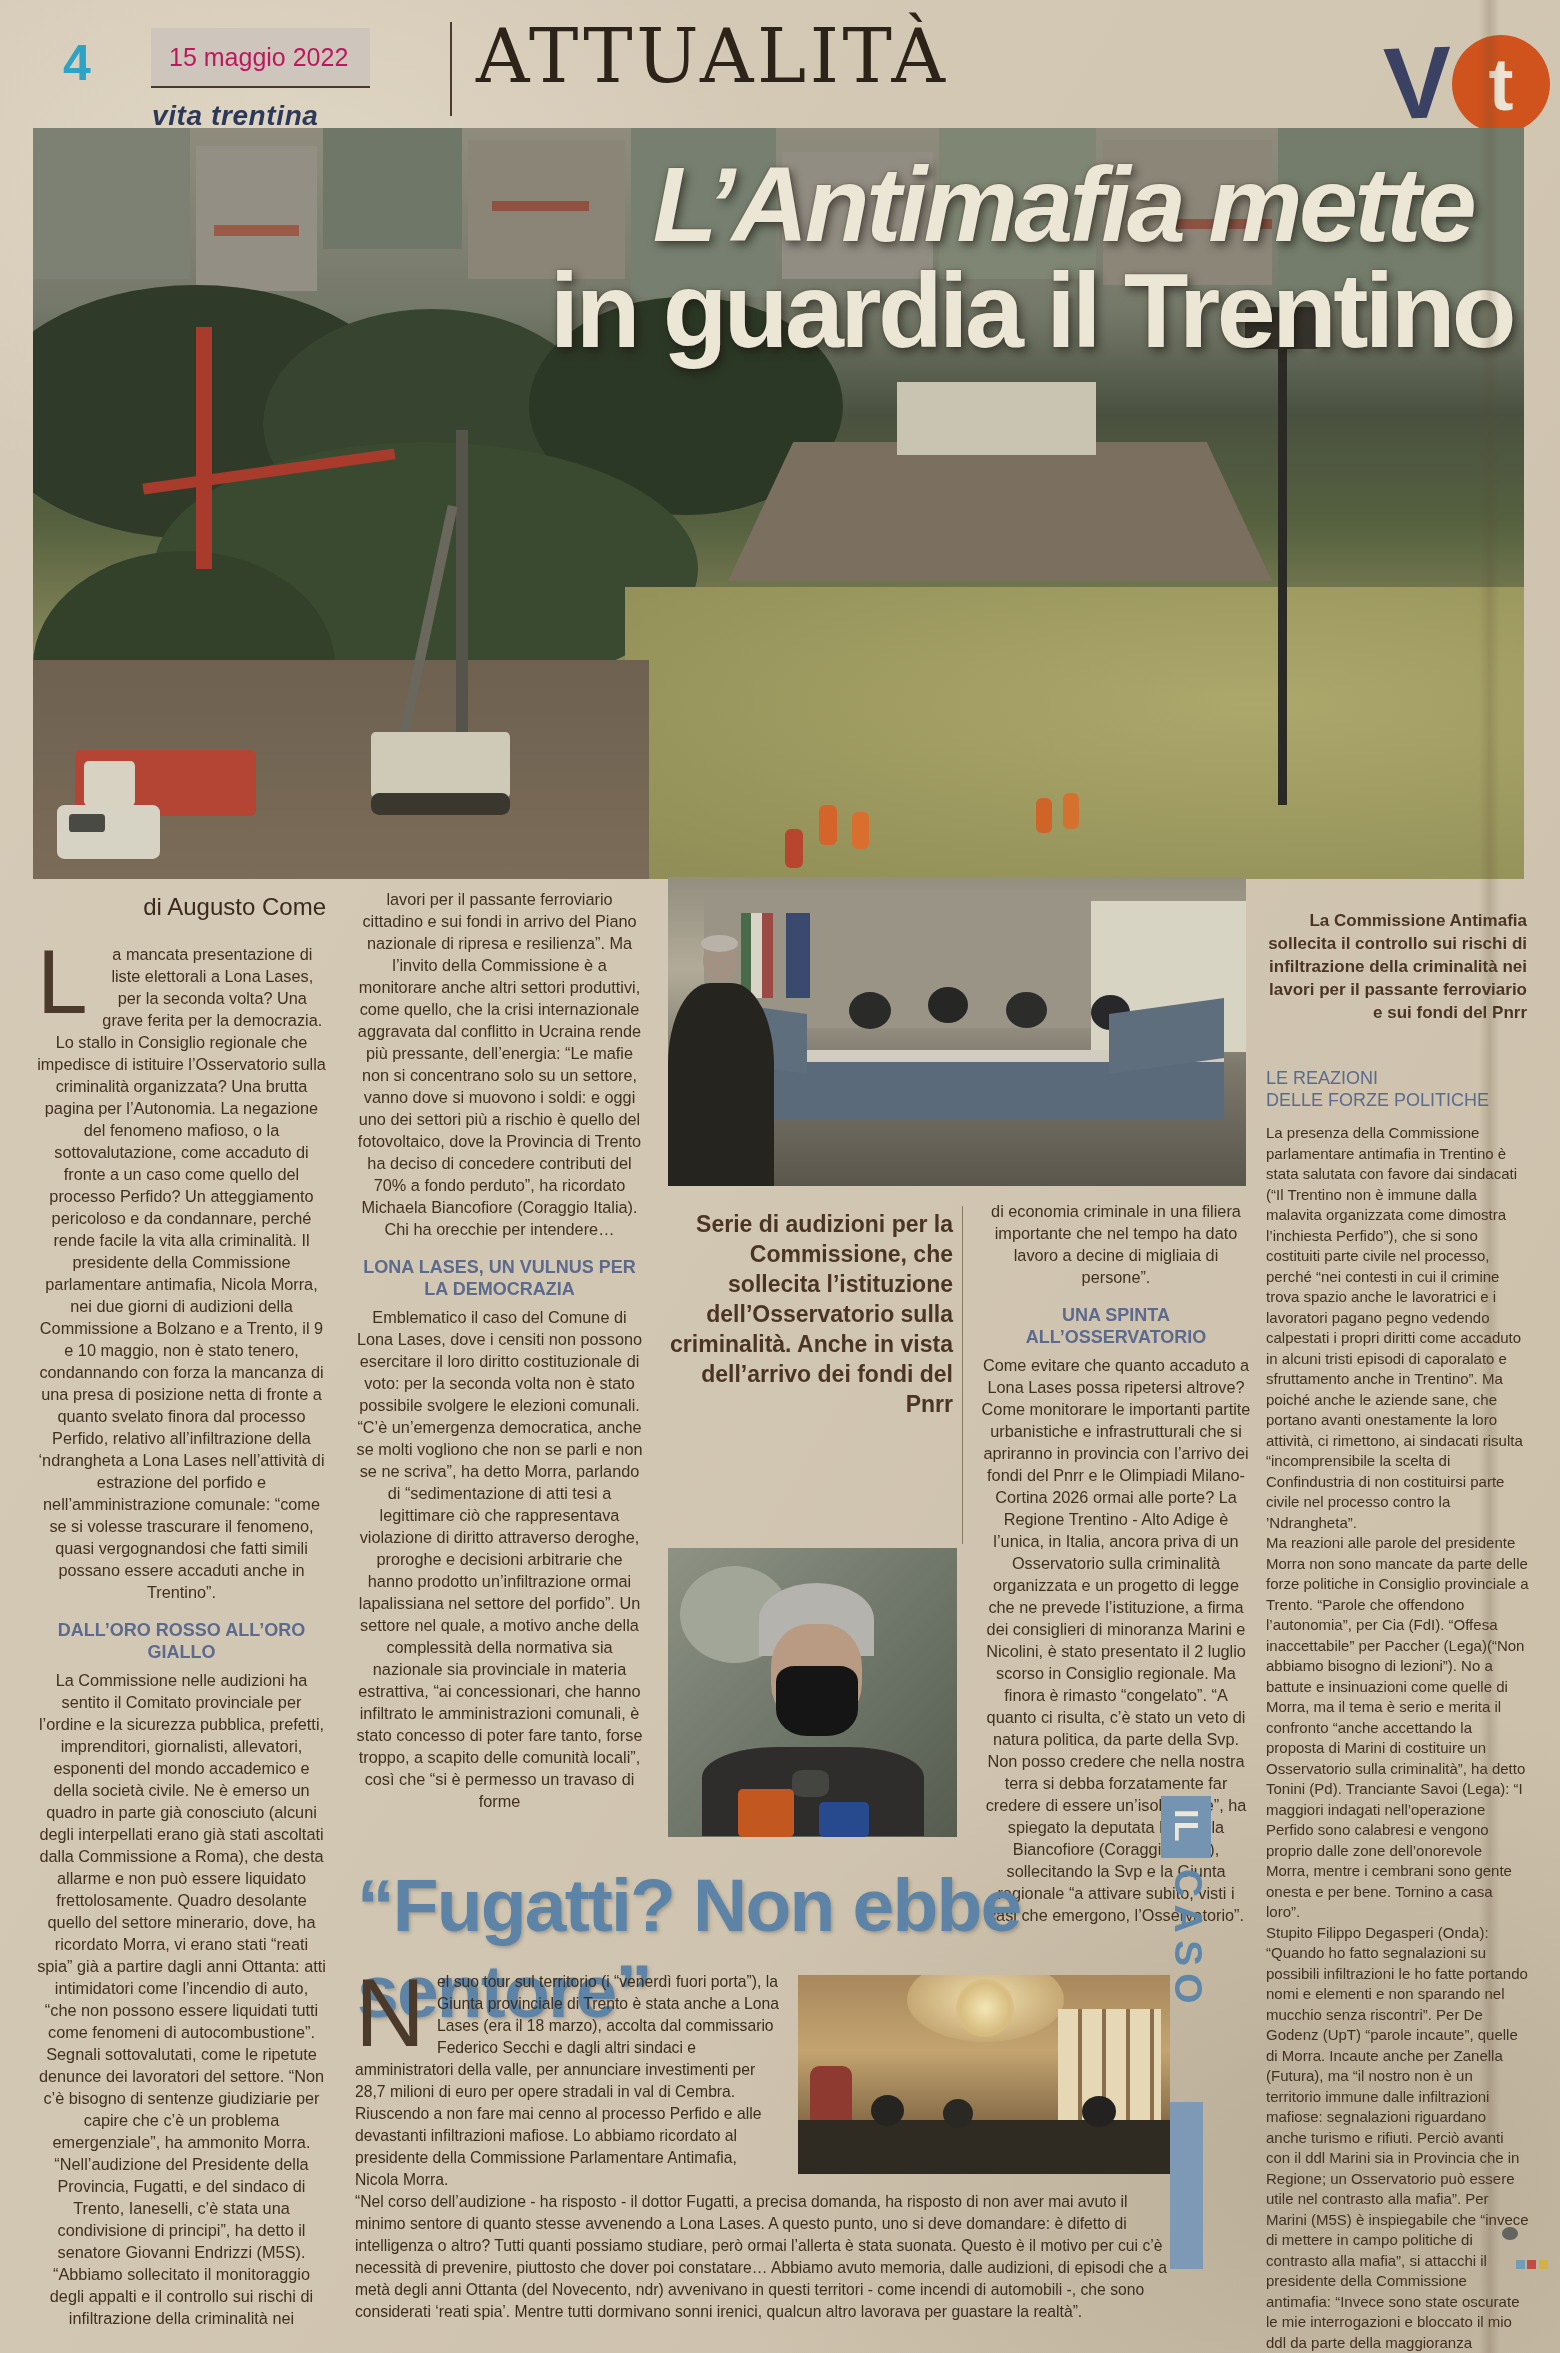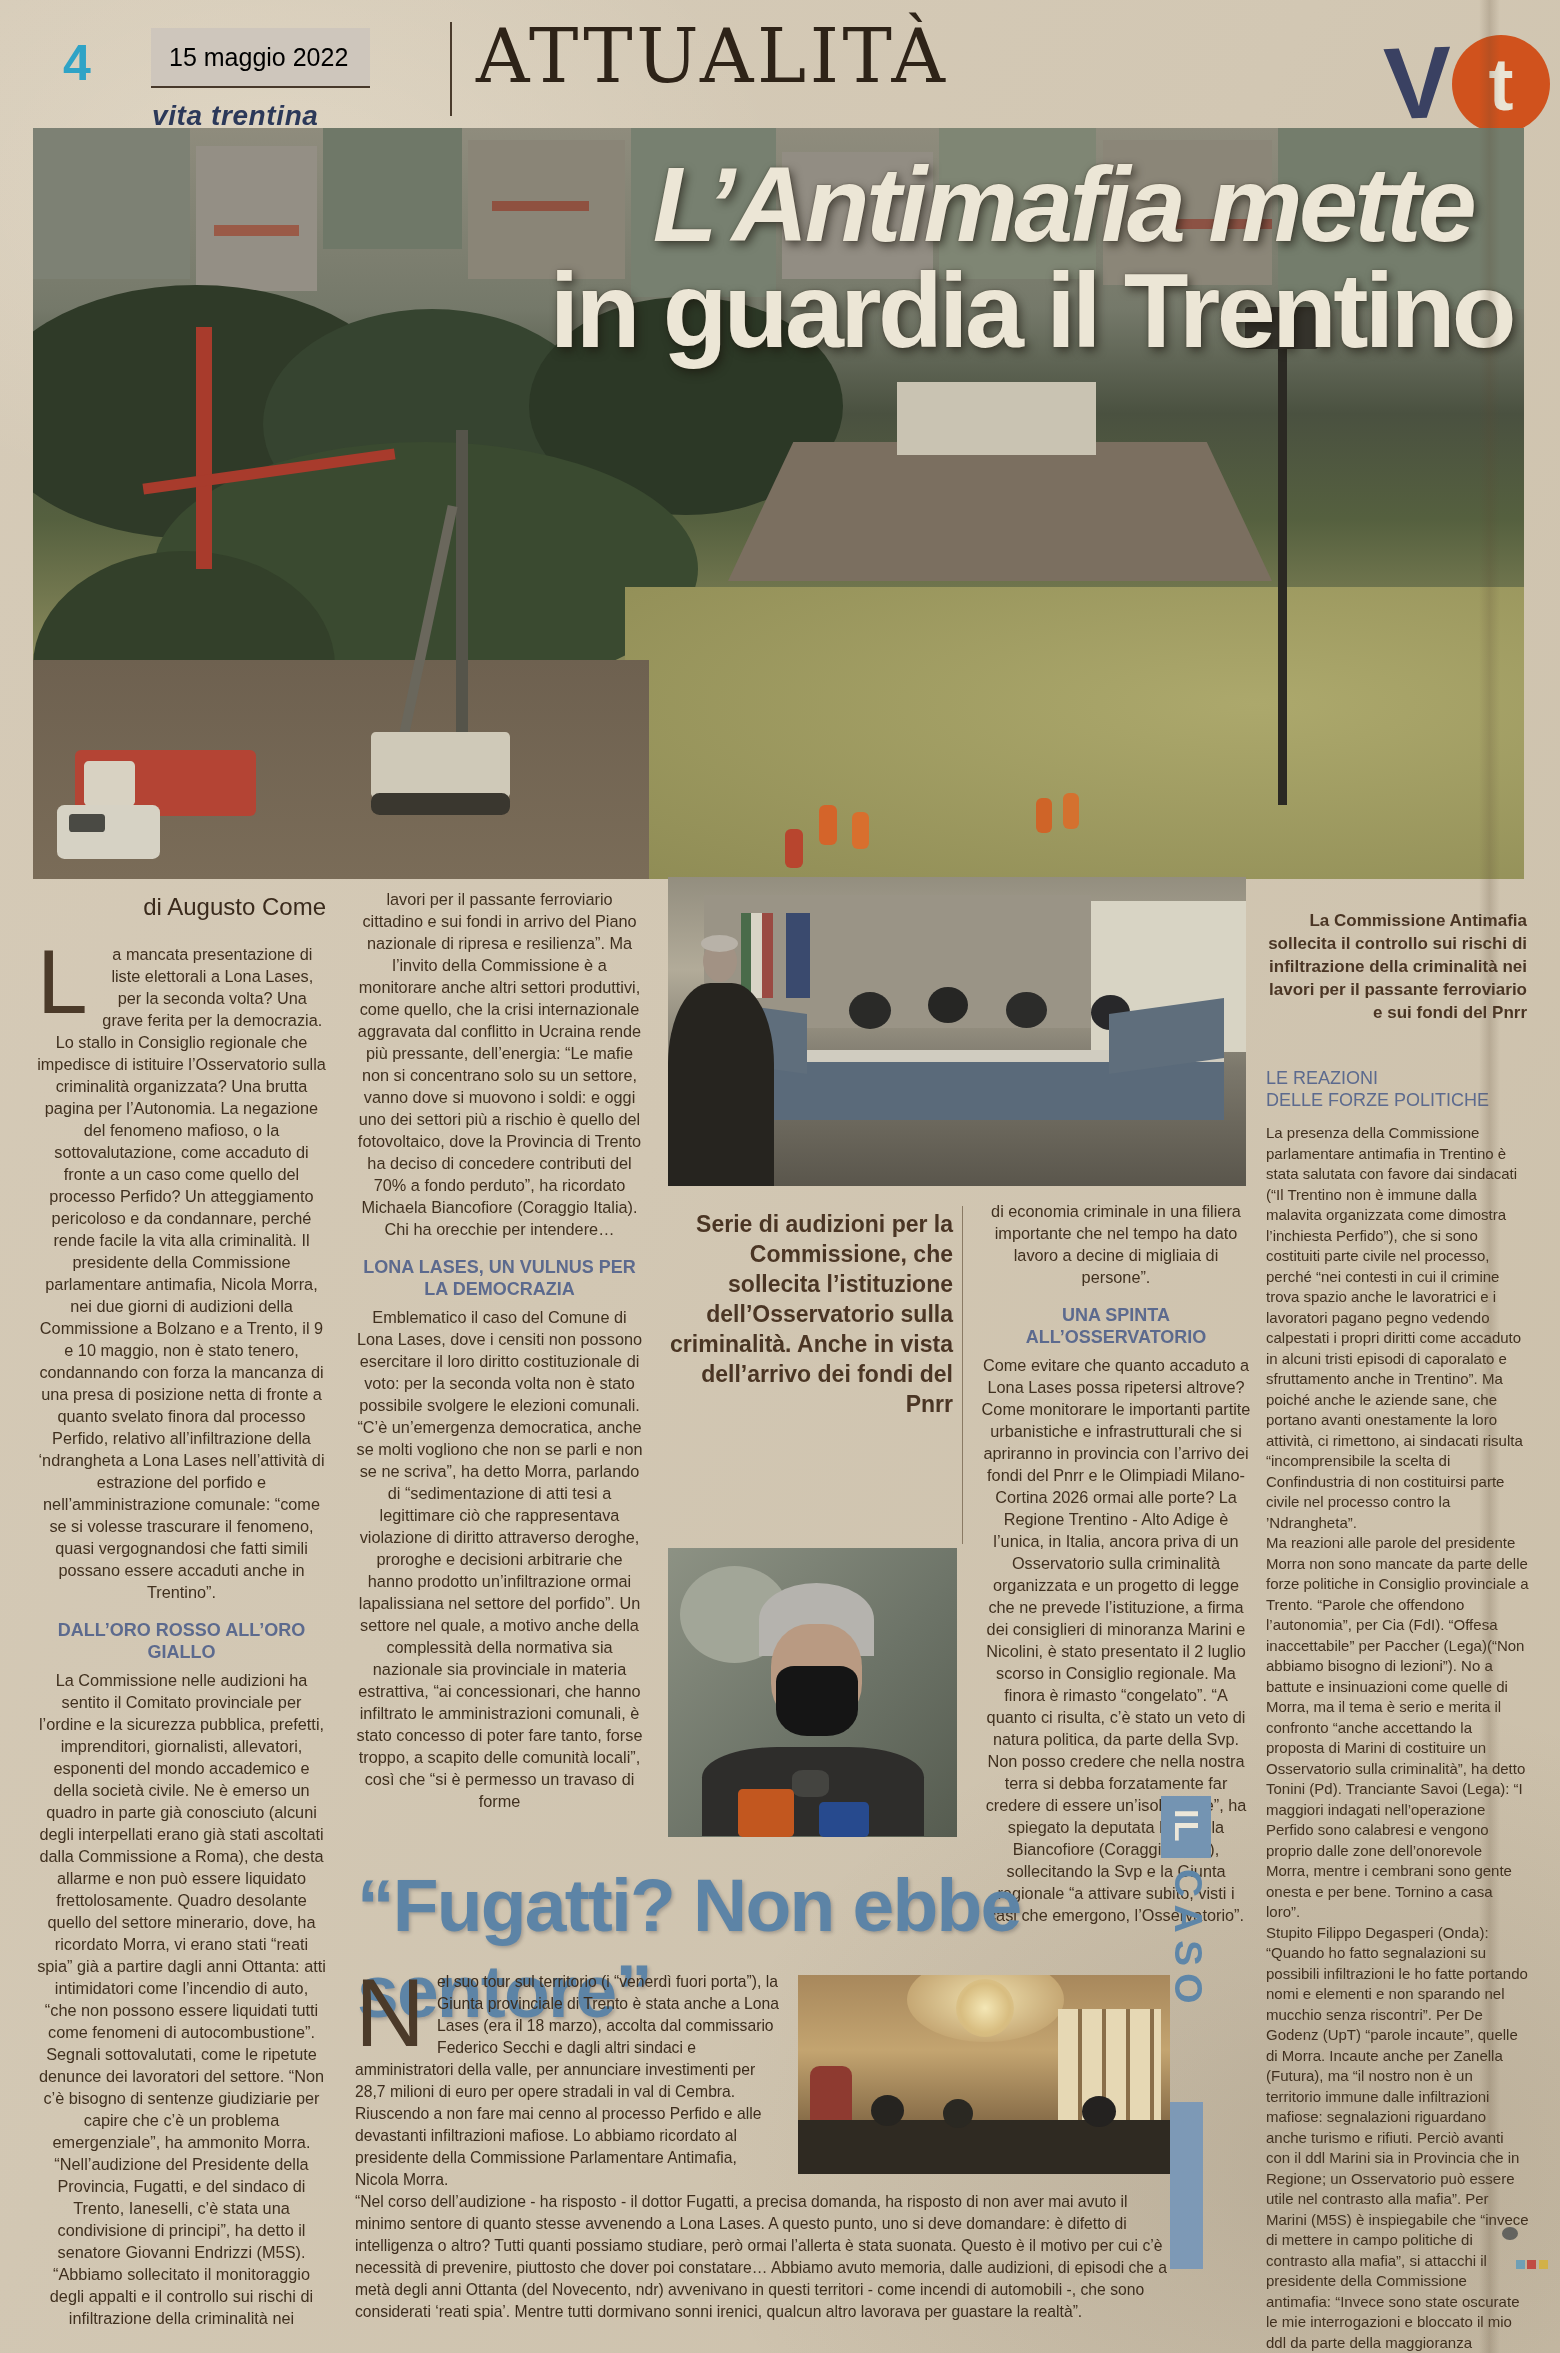--- a/index.html
+++ b/index.html
@@ -9,21 +9,21 @@
       radial-gradient(846px 544px at 18% 8%, rgba(255,250,235,.25), transparent 60%),
       radial-gradient(967px 725px at 85% 92%, rgba(70,55,35,.14), transparent 65%),
       linear-gradient(120deg,#d6cbb8 0%,#d2c7b3 45%,#cbbfa9 100%);}
   .s{position:absolute;}
   .crease{position:absolute;left:1479px;top:0;width:20.5px;height:100%;
     background:linear-gradient(90deg,transparent,rgba(90,72,50,.20) 50%,transparent);}
   
   .pagenum{position:absolute;left:63px;top:34px;font-size:50px;font-weight:bold;color:#2ea3c6;}
   .datebox{position:absolute;left:151px;top:28px;width:219px;height:60px;background:#cec6bc;
     border-bottom:2.4px solid #47382a;display:flex;align-items:center;padding-left:18px;
-    font-size:25px;color:#000000;box-sizing:border-box;}
+    font-size:25px;color:#be185d;box-sizing:border-box;}
   .masthead{position:absolute;left:152px;top:100px;font-size:28px;font-weight:bold;font-style:italic;
     color:#2c3959;letter-spacing:0.6px;}
   .vrule{position:absolute;left:450px;top:22px;width:1.8px;height:94px;background:#4a3b2c;}
   .section-title{position:absolute;left:476px;top:13.3px;font-family:"DejaVu Serif",serif;
     font-size:74px;color:#2e2318;letter-spacing:3.6px;}
   .vt{position:absolute;left:1384px;top:29px;width:169px;height:115px;}
   .vt-circle{position:absolute;left:68px;top:6px;width:98px;height:98px;border-radius:50%;
     background:#d0521d;display:flex;align-items:center;justify-content:center;
     font-size:75px;font-weight:bold;color:#eae4d4;}
   .vt-v{position:absolute;left:0;top:-3.6px;font-size:102px;font-weight:900;color:#3a4162;

